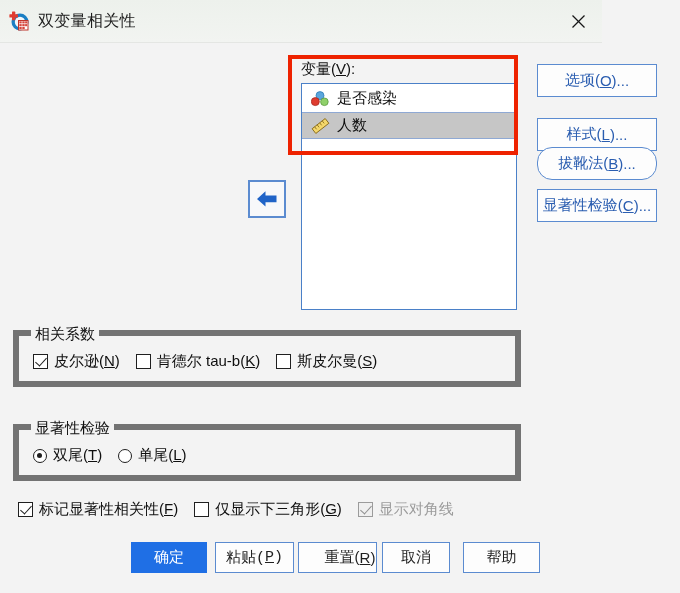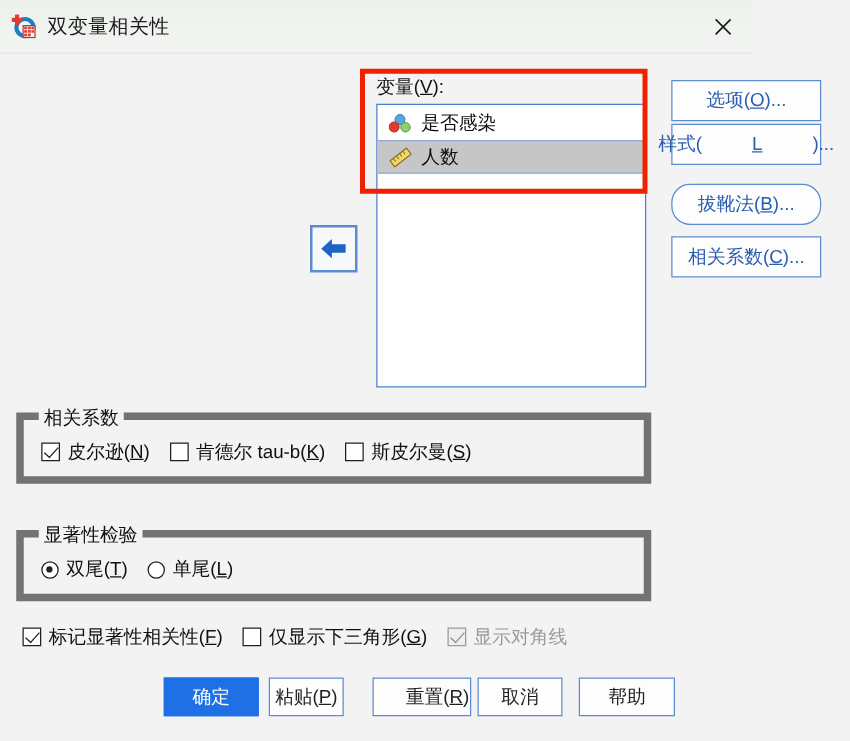--- a/index.html
+++ b/index.html
@@ -136,21 +136,21 @@
     box-sizing: border-box;
     font-size: 15px;
     color: #2a5db0;
     display: flex;
     align-items: center;
     justify-content: center;
     cursor: pointer;
     white-space: nowrap;
   }
   .side-btn.b0 { top: 64px; }
-  .side-btn.b1 { top: 99px; gap: 40px; }
+  .side-btn.b1 { top: 118px; }
   .side-btn.b2 { top: 147px; border-radius: 15px; }
   .side-btn.b3 { top: 189px; }
 
   
   .groupbox {
     position: absolute;
     border: 6px solid #737373;
     box-sizing: border-box;
     background: transparent;
   }
@@ -254,21 +254,21 @@
     justify-content: center;
     cursor: pointer;
     white-space: nowrap;
   }
   .action-btn.primary {
     background: #1f6fe5;
     border-color: #1f6fe5;
     color: #ffffff;
   }
   .a0 { left: 131px; width: 76px; }
-  .a1 { left: 215px; width: 60px; }
+  .a1 { left: 215px; width: 79px; font-family: Liberation Mono, monospace; }
   .a2 { left: 298px; width: 79px; padding-left: 25px; }
   .a3 { left: 382px; width: 68px; }
   .a4 { left: 463px; width: 77px; }
 
   
   .vicon { width: 19px; height: 16px; flex: none; display:block; }
 </style>
 </head>
 <body>
 
@@ -354,21 +354,21 @@
     <span>样式(</span>
       <u>L</u>
       <span>)...</span>
   </div>
   <div class="side-btn b2">
     <span>拔靴法(</span>
       <u>B</u>
       <span>)...</span>
   </div>
   <div class="side-btn b3">
-    <span>相关系数(</span>
+    <span>显著性检验(</span>
       <u>C</u>
       <span>)...</span>
   </div>
 
   <div class="groupbox group-coef">
     <span class="group-title">相关系数</span>
     <div class="group-inner">
       <span class="cb checked"></span>
       <span class="ctl-label"><span>皮尔逊(</span><u>N</u><span>)</span></span>
 

